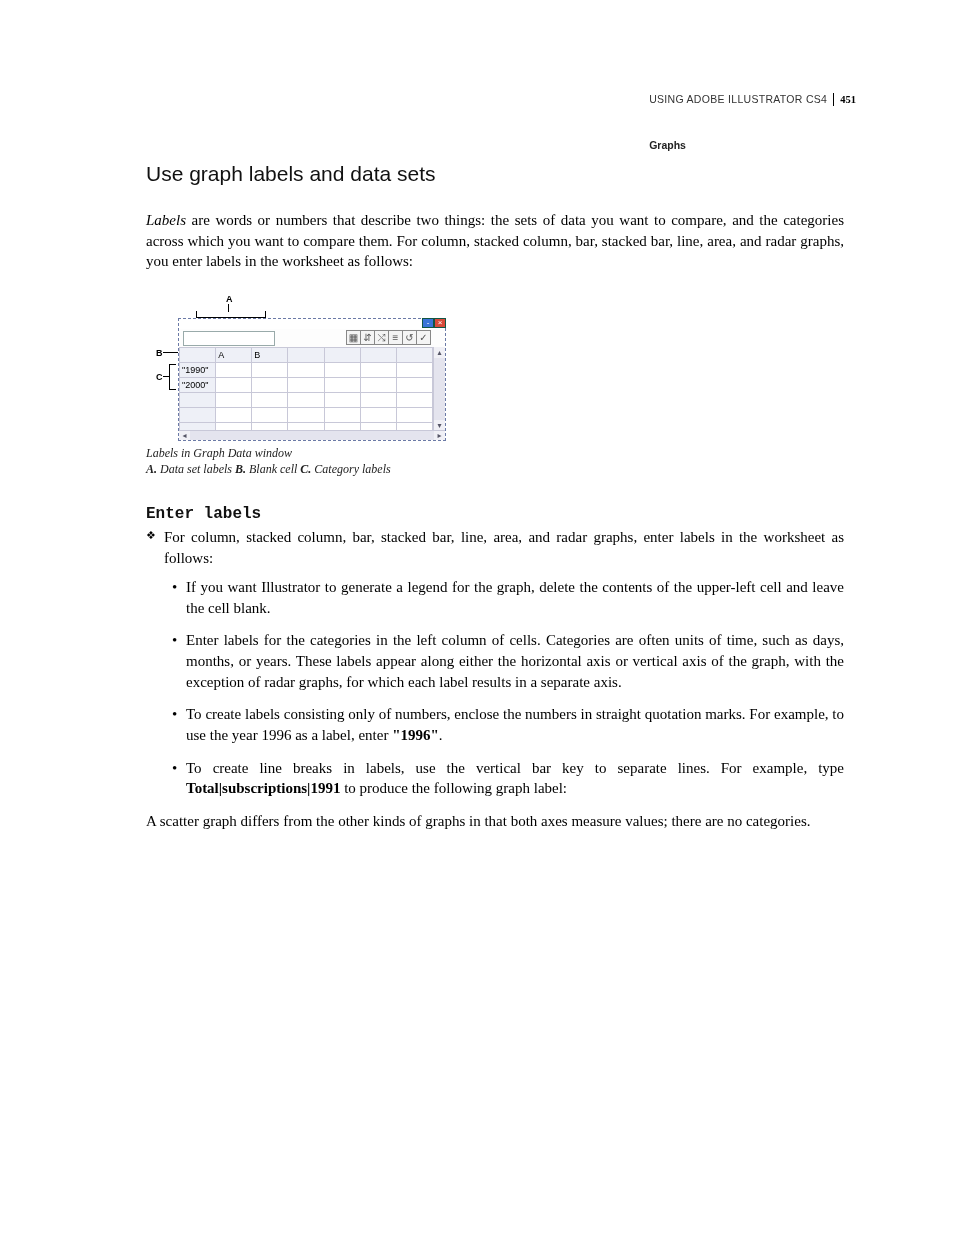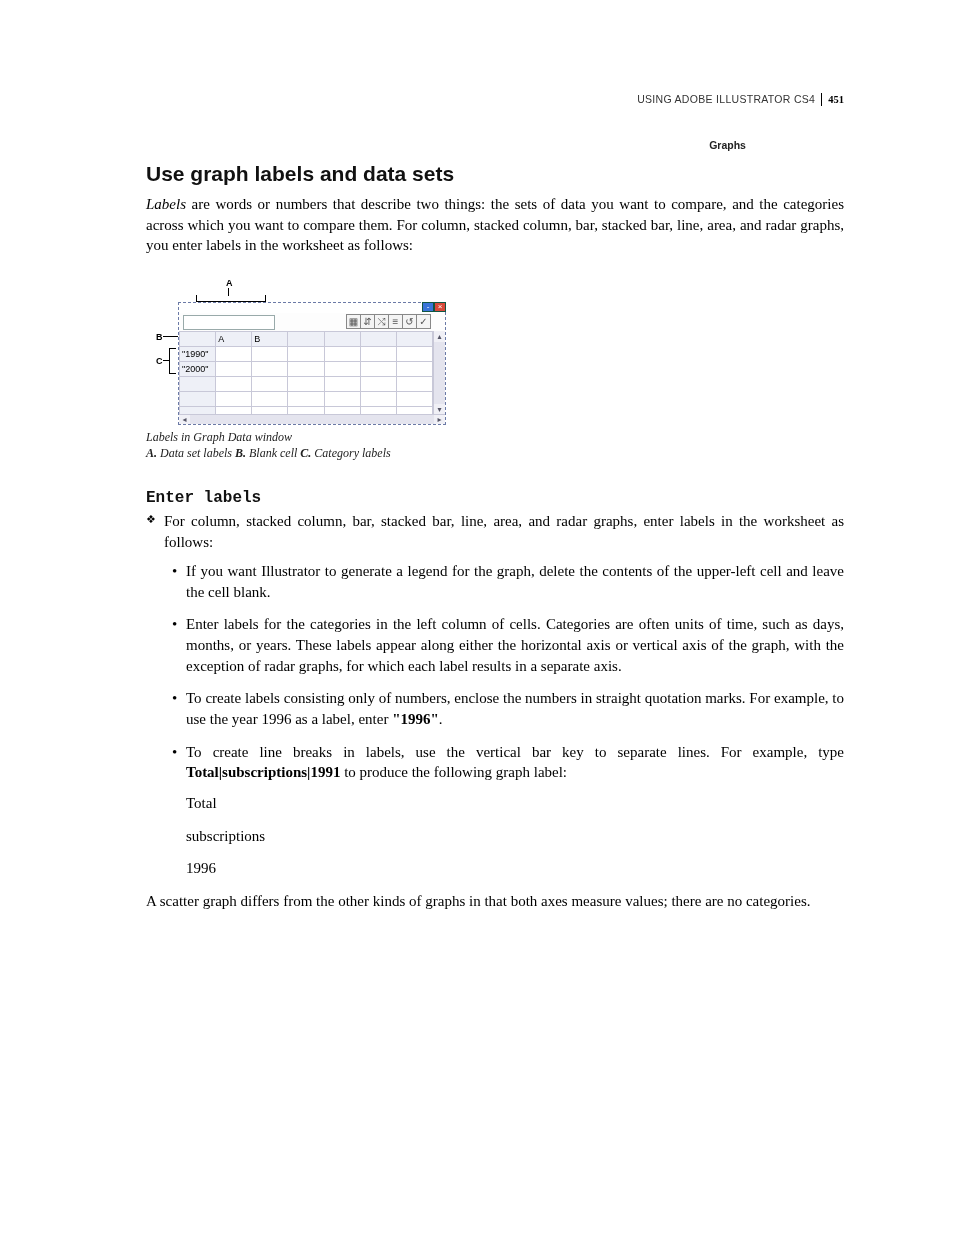--- a/index.html
+++ b/index.html
@@ -11,22 +11,22 @@
   .page {
     width: 954px;
     min-height: 1235px;
     box-sizing: border-box;
     padding: 90px 110px 60px 146px;
     position: relative;
   }
   .runhead {
     position: absolute;
     top: 88px;
-    right: 110px;
-    text-align: center;
+    right: 98px;
+    text-align: left;
     line-height: 1.2;
   }
   .runhead .line1 {
     font-family: "Myriad Pro", "Helvetica Neue", Arial, sans-serif;
     font-size: 10.5px;
     letter-spacing: 0.3px;
     color: #333;
     border-right: 1px solid #000;
     padding-right: 6px;
     display: inline-block;
@@ -39,23 +39,23 @@
   .runhead .line2 {
     font-family: "Myriad Pro", "Helvetica Neue", Arial, sans-serif;
     font-size: 10.5px;
     font-weight: bold;
     color: #222;
     padding-right: 26px;
     margin-top: 32px;
   }
   h1.section {
     font-family: "Myriad Pro", "Helvetica Neue", Arial, sans-serif;
-    font-weight: 700;
+    font-weight: 400;
     font-size: 21px;
-    margin: 72px 0 8px 0;
+    margin: 72px 0 24px 0;
     color: #111;
   }
   h2.sub {
     font-family: Liberation Mono, monospace;
     font-weight: 700;
     font-size: 16px;
     margin: 28px 0 4px 0;
     color: #111;
   }
   p.body {
@@ -327,25 +327,20 @@
     <li>
       <span>For column, stacked column, bar, stacked bar, line, area, and radar graphs, enter labels in the worksheet as follows:</span>
       <ul class="dot">
         <li>If you want Illustrator to generate a legend for the graph, delete the contents of the upper-left cell and leave the cell blank.</li>
         <li>Enter labels for the categories in the left column of cells. Categories are often units of time, such as days, months, or years. These labels appear along either the horizontal axis or vertical axis of the graph, with the exception of radar graphs, for which each label results in a separate axis.</li>
         <li>
           <span>To create labels consisting only of numbers, enclose the numbers in straight quotation marks. For example, to use the year 1996 as a label, enter </span><span class="strong">"1996"</span><span>.</span>
         </li>
         <li>
           <span>To create line breaks in labels, use the vertical bar key to separate lines. For example, type </span><span class="strong">Total|subscriptions|1991</span><span> to produce the following graph label:</span>
-          <div class="stack">
-            <div>Total</div>
-            <div>subscriptions</div>
-            <div>1996</div>
-          </div>
         </li>
       </ul>
     </li>
   </ul>
 
   <p class="body">A scatter graph differs from the other kinds of graphs in that both axes measure values; there are no categories.</p>
 
 </div>
 
 </body></html>

